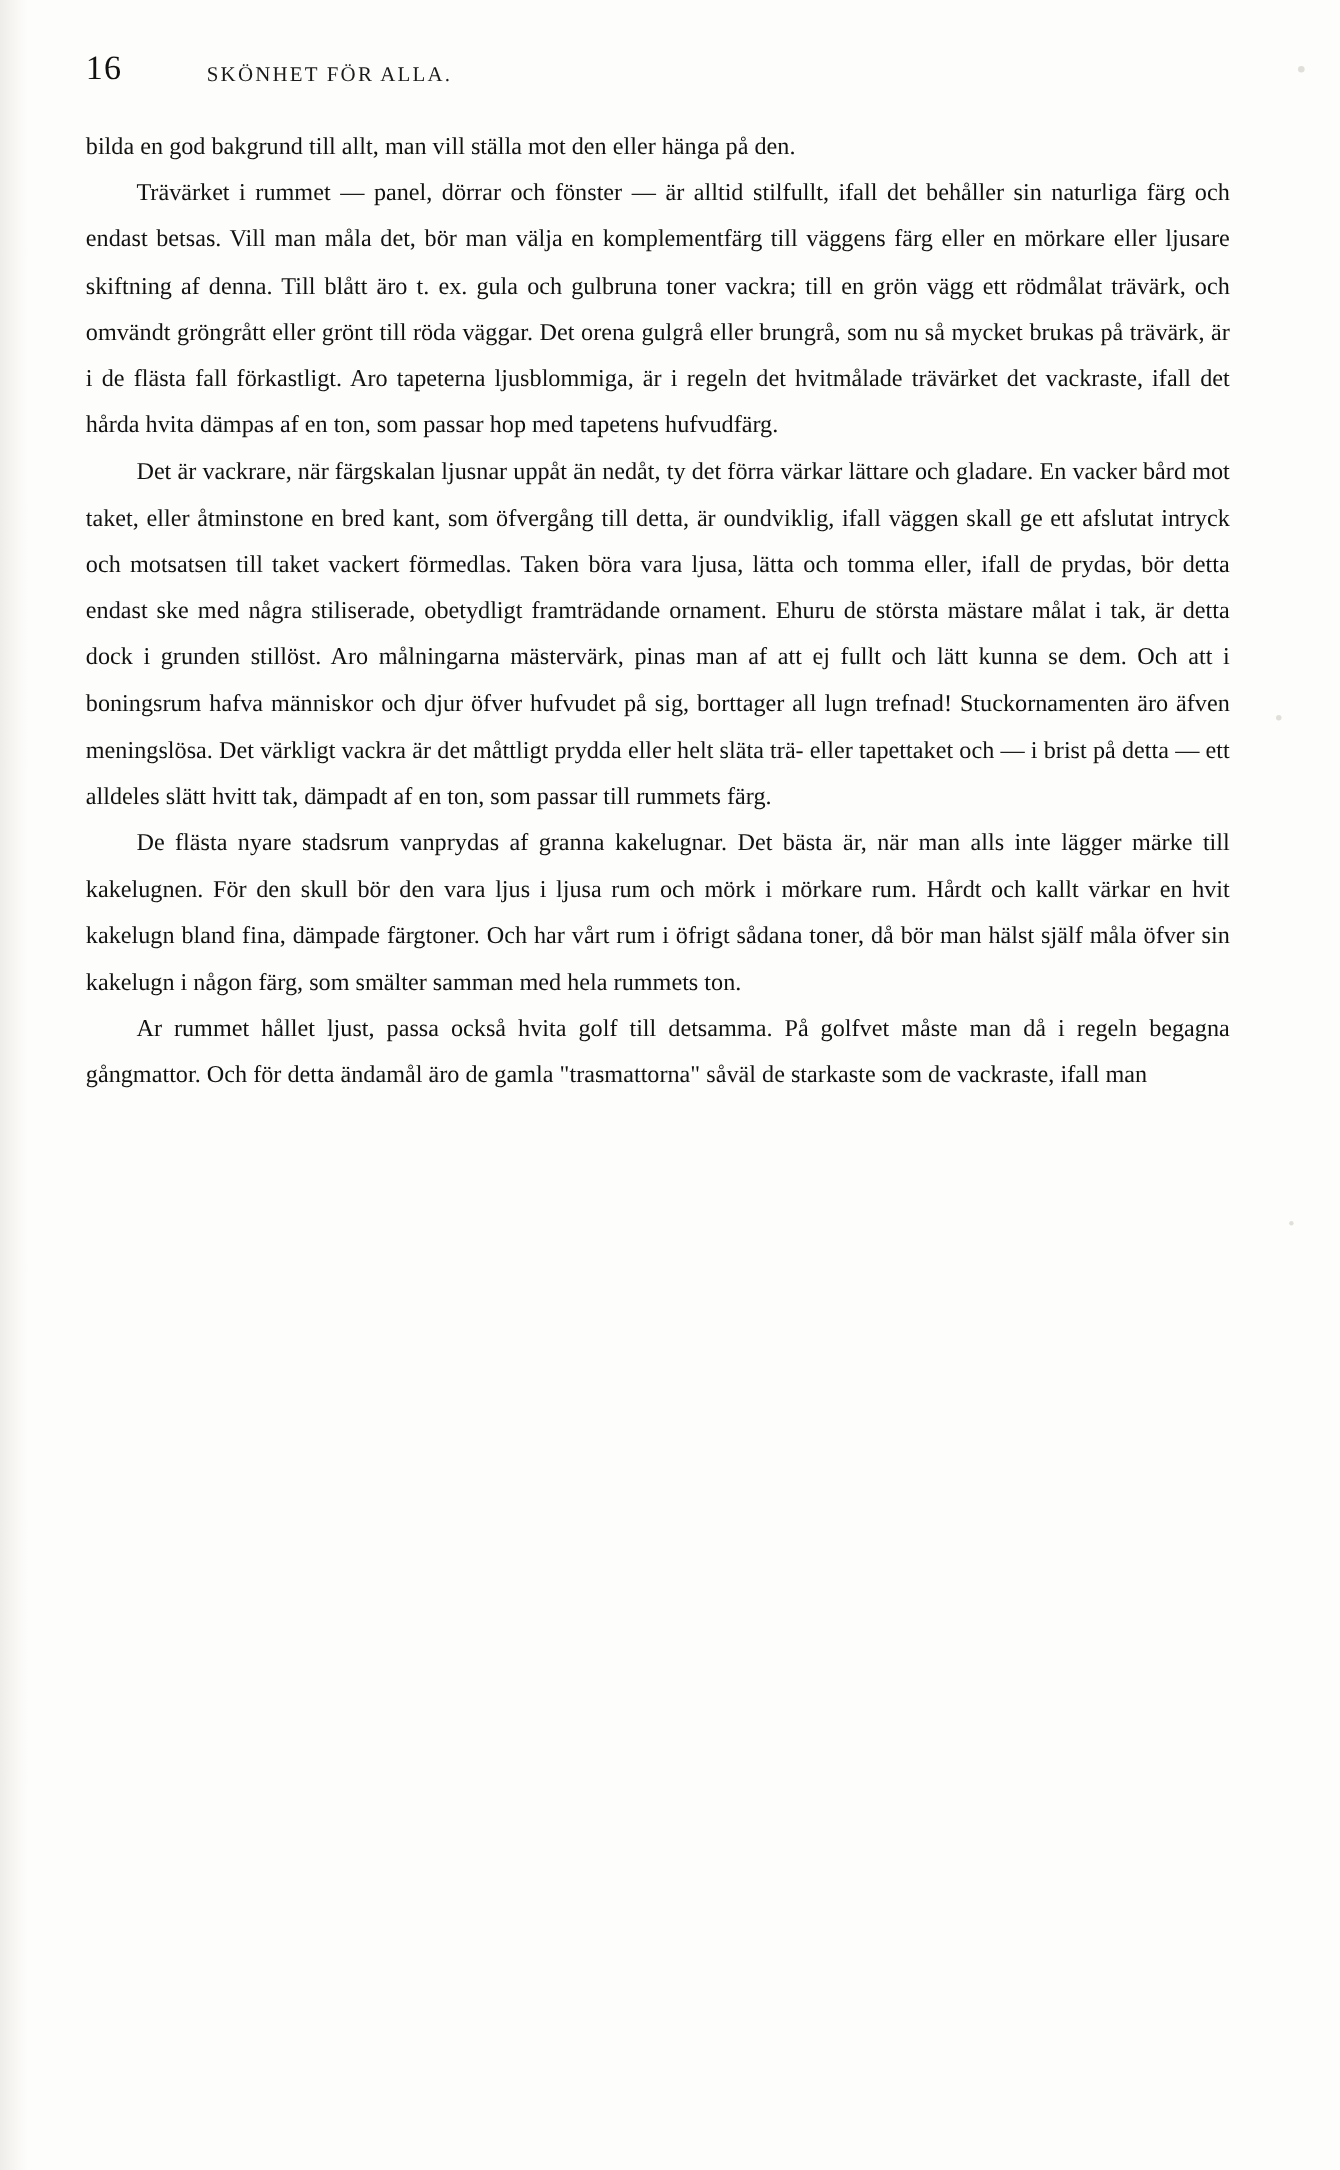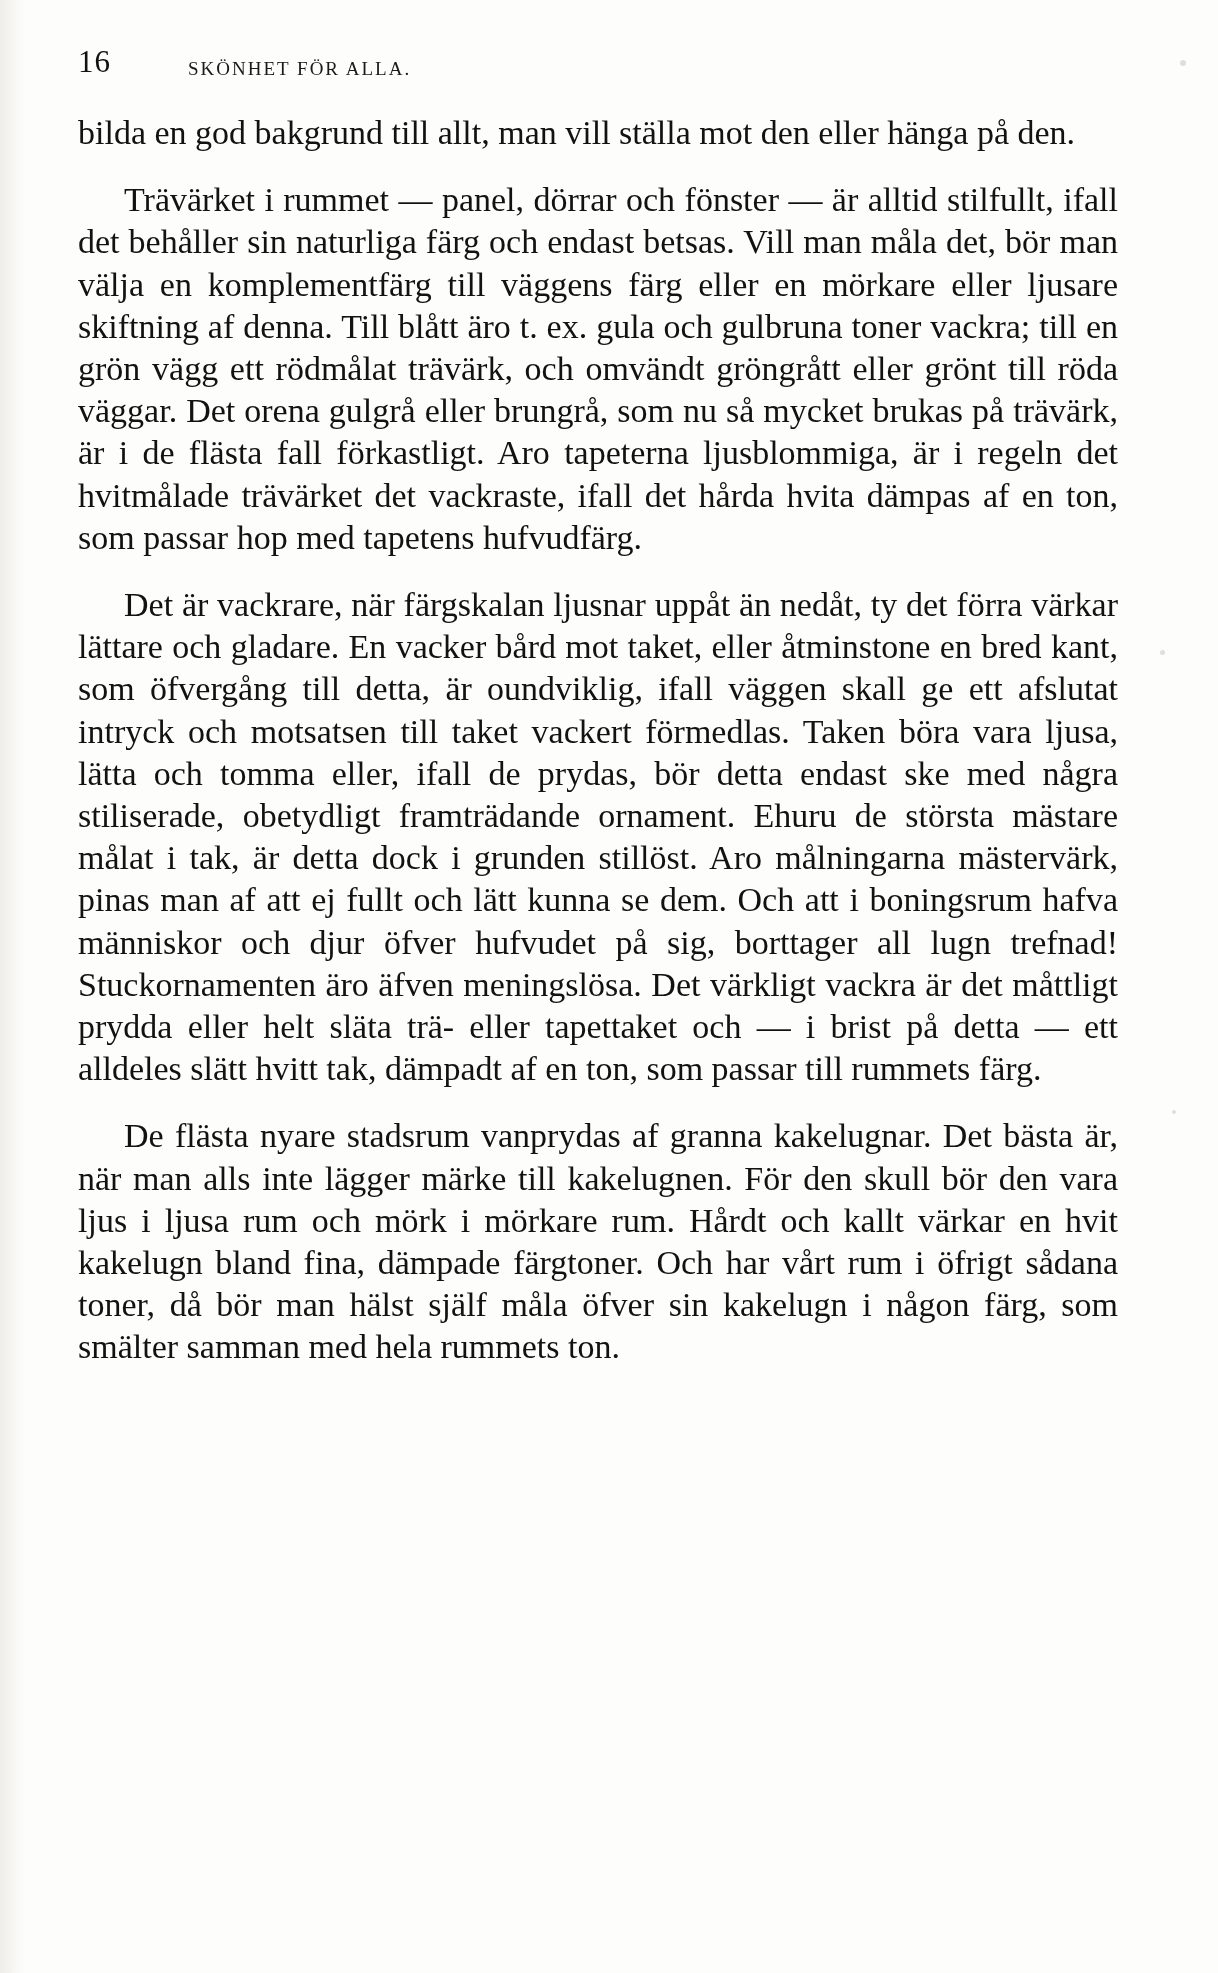--- a/index.html
+++ b/index.html
@@ -40,35 +40,34 @@
     font-size: 19px;
     letter-spacing: 2.0px;
     color: #1a1a1a;
     text-transform: uppercase;
     font-variant: small-caps;
     white-space: nowrap;
     margin-top: 48px;
   }
   .body-text {
     font-family: "Liberation Serif", serif;
-    font-size: 34px;
+    font-size: 22px;
     line-height: 42.2px;
     color: #121212;
     text-align: justify;
     text-justify: inter-word;
     width: 1040px;
     hyphens: manual;
   }
   .body-text p {
     margin: 0;
     text-indent: 0;
   }
   .body-text p.indent {
     text-indent: 46px;
-    margin-top: 25px;
   }
   
   .scan-edge {
     position: absolute;
     left: 0;
     top: 0;
     width: 26px;
     height: 1973px;
     background: linear-gradient(to right, #e6e4df 0%, #f6f5f2 60%, #fdfdfb 100%);
     opacity: 0.65;
@@ -96,16 +95,17 @@
     <div class="header-row">
       <div class="folio">16</div>
       <div class="running-head">SKÖNHET FÖR ALLA.</div>
     </div>
 
     <div class="body-text">
       <p>bilda en god bakgrund till allt, man vill ställa mot den eller hänga på den.</p>
       <p class="indent">Trävärket i rummet — panel, dörrar och fönster — är alltid stilfullt, ifall det behåller sin naturliga färg och endast betsas. Vill man måla det, bör man välja en komplementfärg till väggens färg eller en mörkare eller ljusare skiftning af denna. Till blått äro t. ex. gula och gulbruna toner vackra; till en grön vägg ett rödmålat trävärk, och omvändt gröngrått eller grönt till röda väggar. Det orena gulgrå eller brungrå, som nu så mycket brukas på trävärk, är i de flästa fall förkastligt. Aro tapeterna ljusblommiga, är i regeln det hvitmålade trävärket det vackraste, ifall det hårda hvita dämpas af en ton, som passar hop med tapetens hufvudfärg.</p>
       <p class="indent">Det är vackrare, när färgskalan ljusnar uppåt än nedåt, ty det förra värkar lättare och gladare. En vacker bård mot taket, eller åtminstone en bred kant, som öfvergång till detta, är oundviklig, ifall väggen skall ge ett afslutat intryck och motsatsen till taket vackert förmedlas. Taken böra vara ljusa, lätta och tomma eller, ifall de prydas, bör detta endast ske med några stiliserade, obetydligt framträdande ornament. Ehuru de största mästare målat i tak, är detta dock i grunden stillöst. Aro målningarna mästervärk, pinas man af att ej fullt och lätt kunna se dem. Och att i boningsrum hafva människor och djur öfver hufvudet på sig, borttager all lugn trefnad! Stuckornamenten äro äfven meningslösa. Det värkligt vackra är det måttligt prydda eller helt släta trä- eller tapettaket och — i brist på detta — ett alldeles slätt hvitt tak, dämpadt af en ton, som passar till rummets färg.</p>
       <p class="indent">De flästa nyare stadsrum vanprydas af granna kakelugnar. Det bästa är, när man alls inte lägger märke till kakelugnen. För den skull bör den vara ljus i ljusa rum och mörk i mörkare rum. Hårdt och kallt värkar en hvit kakelugn bland fina, dämpade färgtoner. Och har vårt rum i öfrigt sådana toner, då bör man hälst själf måla öfver sin kakelugn i någon färg, som smälter samman med hela rummets ton.</p>
+      <p class="indent">Ar rummet hållet ljust, passa också hvita golf till detsamma. På golfvet måste man då i regeln begagna gångmattor. Och för detta ändamål äro de gamla "trasmattorna" såväl de starkaste som de vackraste, ifall man</p>
     </div>
 
   </div>
 </div>
 
 </body></html>

